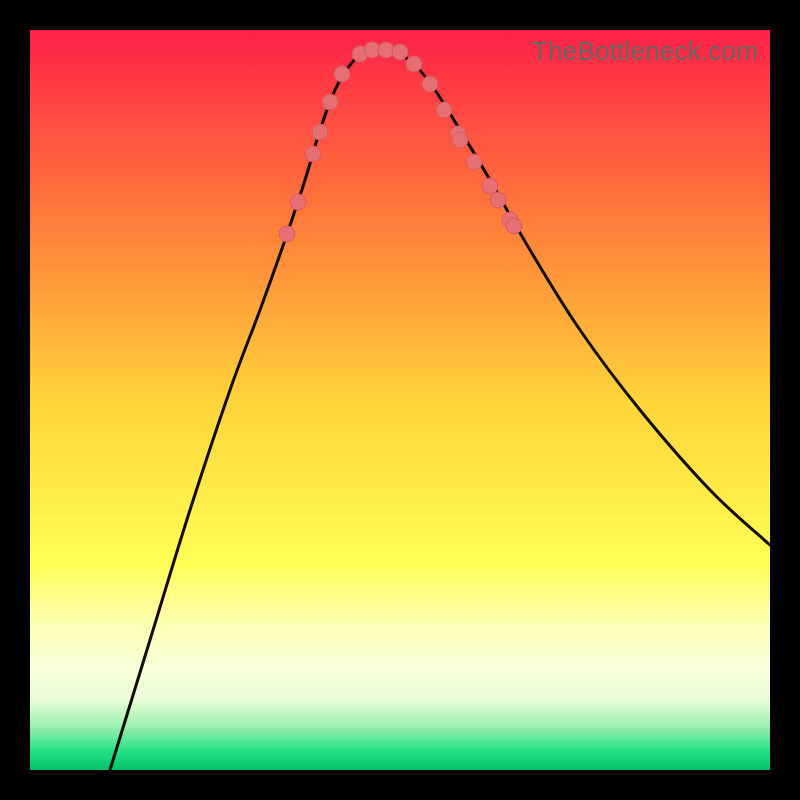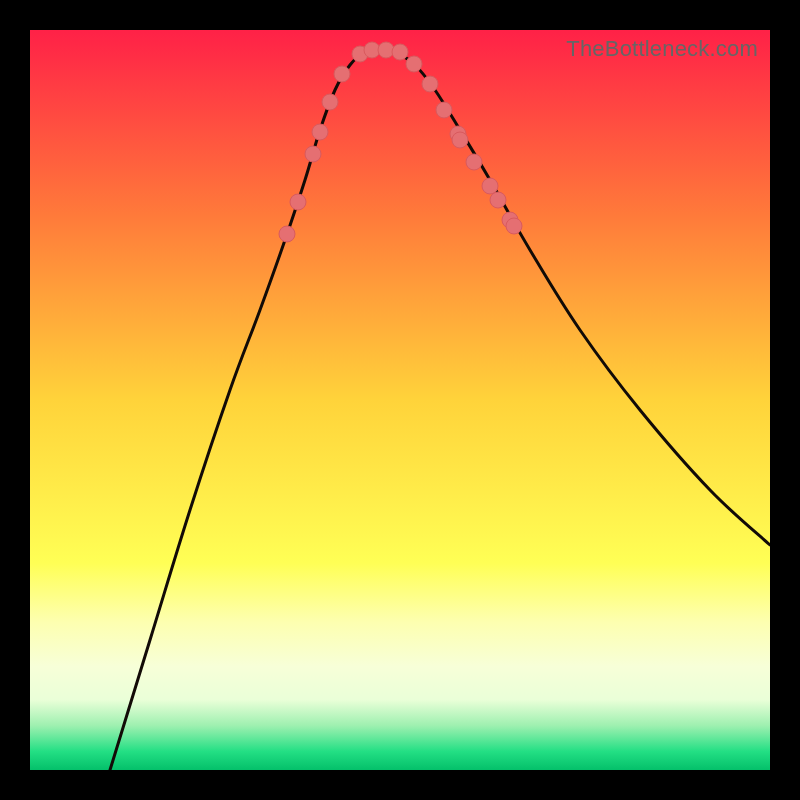--- a/index.html
+++ b/index.html
@@ -27,21 +27,21 @@
   }
   .gradient-bg {
     position: absolute;
     inset: 0;
   }
   .watermark {
     position: absolute;
     top: 6px;
     right: 12px;
     color: #666;
-    font-size: 22px;
+    font-size: 26px;
     font-weight: 500;
     letter-spacing: 0.2px;
     user-select: none;
   }
   svg.curve {
     position: absolute;
     inset: 0;
   }
 </style>
 </head>

